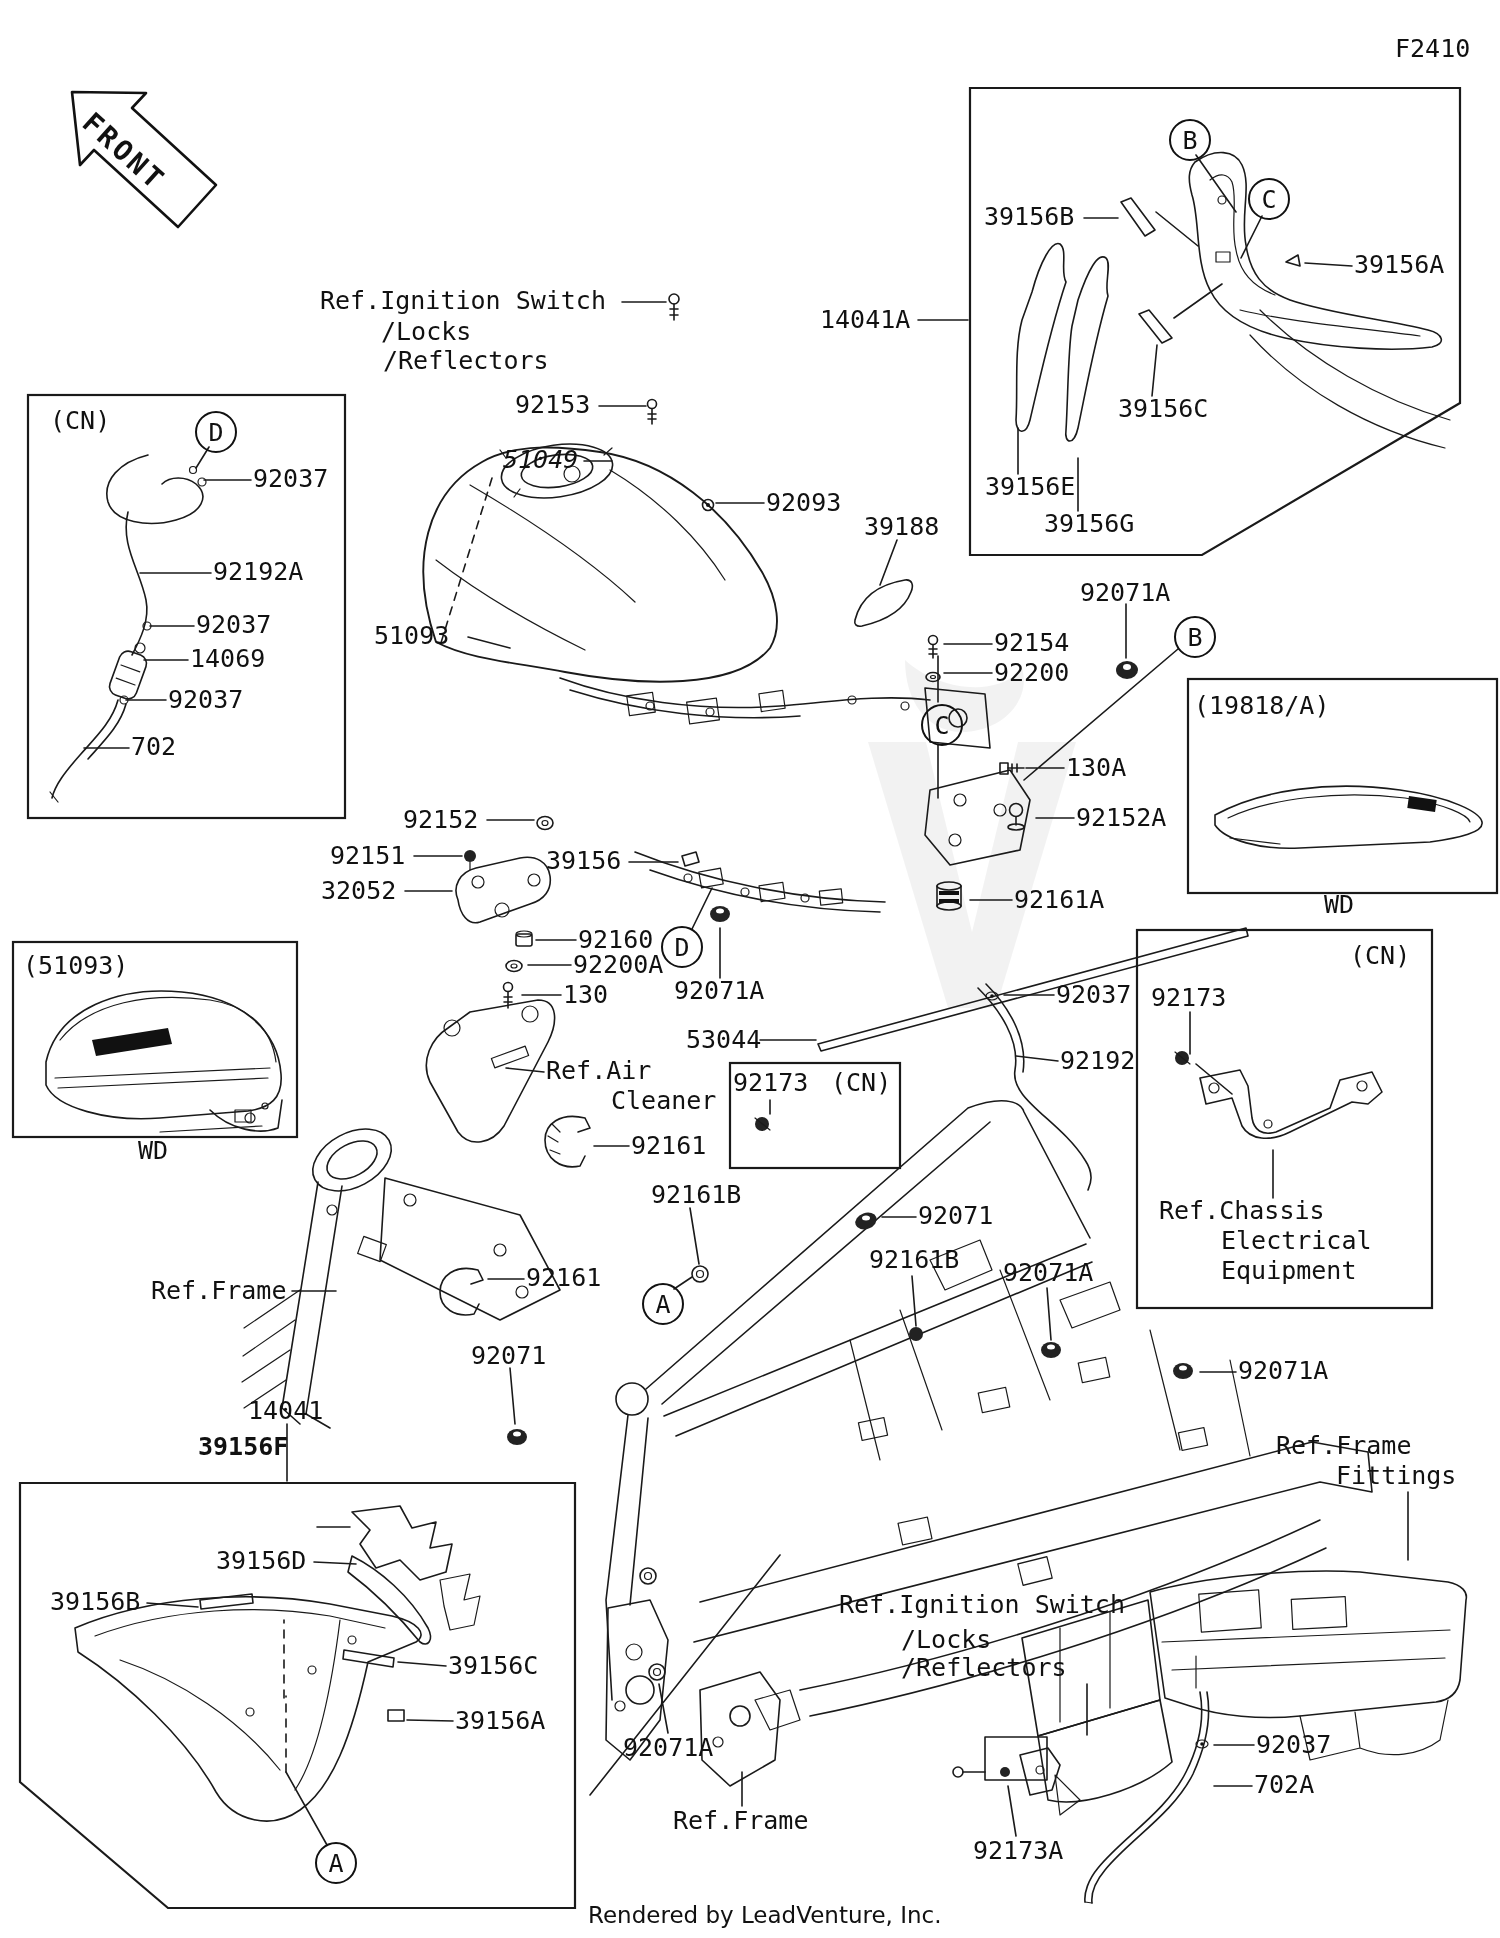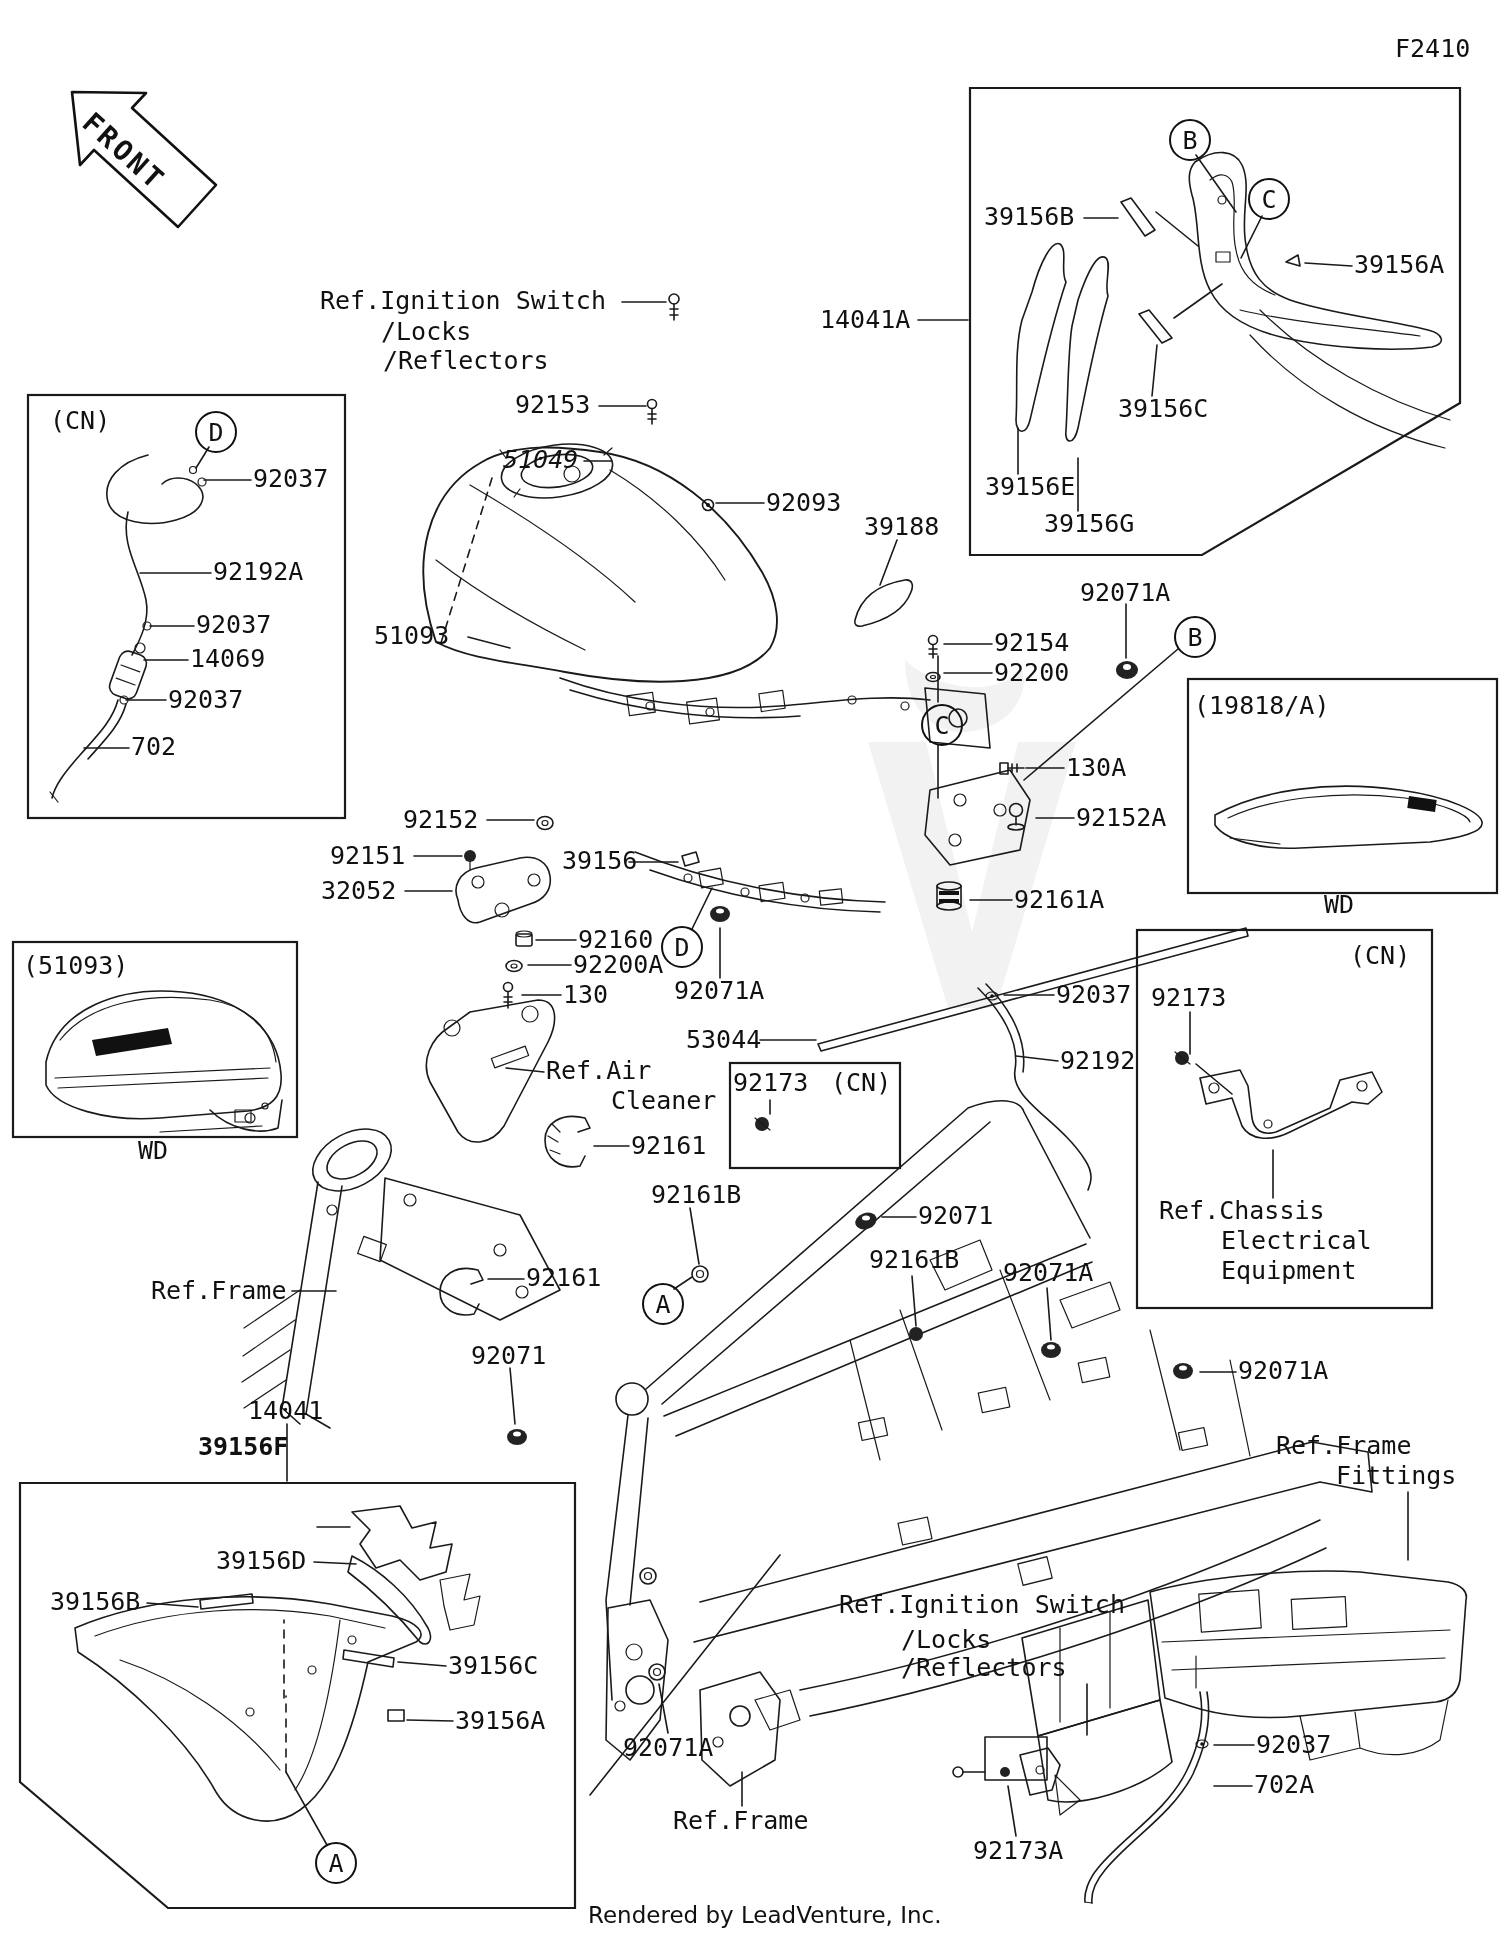--- a/index.html
+++ b/index.html
@@ -355,21 +355,21 @@
   <div class="lbl" style="left:1080px;top:580px;">92071A</div>
   <div class="lbl" style="left:1066px;top:755px;">130A</div>
   <div class="lbl" style="left:1076px;top:805px;">92152A</div>
   <div class="lbl" style="left:1194px;top:693px;">(19818/A)</div>
   <div class="lbl" style="left:1324px;top:892px;">WD</div>
   <div class="lbl" style="left:1014px;top:887px;">92161A</div>
 
   <div class="lbl" style="left:403px;top:807px;">92152</div>
   <div class="lbl" style="left:330px;top:843px;text-align:center;">92151</div>
   <div class="lbl" style="left:321px;top:878px;">32052</div>
-  <div class="lbl" style="left:546px;top:848px;margin-left:16px;">39156</div>
+  <div class="lbl" style="left:546px;top:848px;">39156</div>
   <div class="lbl" style="left:578px;top:927px;">92160</div>
   <div class="lbl" style="left:573px;top:952px;">92200A</div>
   <div class="lbl" style="left:563px;top:982px;">130</div>
   <div class="lbl" style="left:674px;top:978px;">92071A</div>
   <div class="lbl" style="left:686px;top:1027px;">53044</div>
   <div class="lbl" style="left:1056px;top:982px;">92037</div>
   <div class="lbl" style="left:1060px;top:1048px;">92192</div>
 
   <div class="lbl" style="left:733px;top:1070px;">92173</div>
   <div class="lbl" style="left:831px;top:1070px;">(CN)</div>

